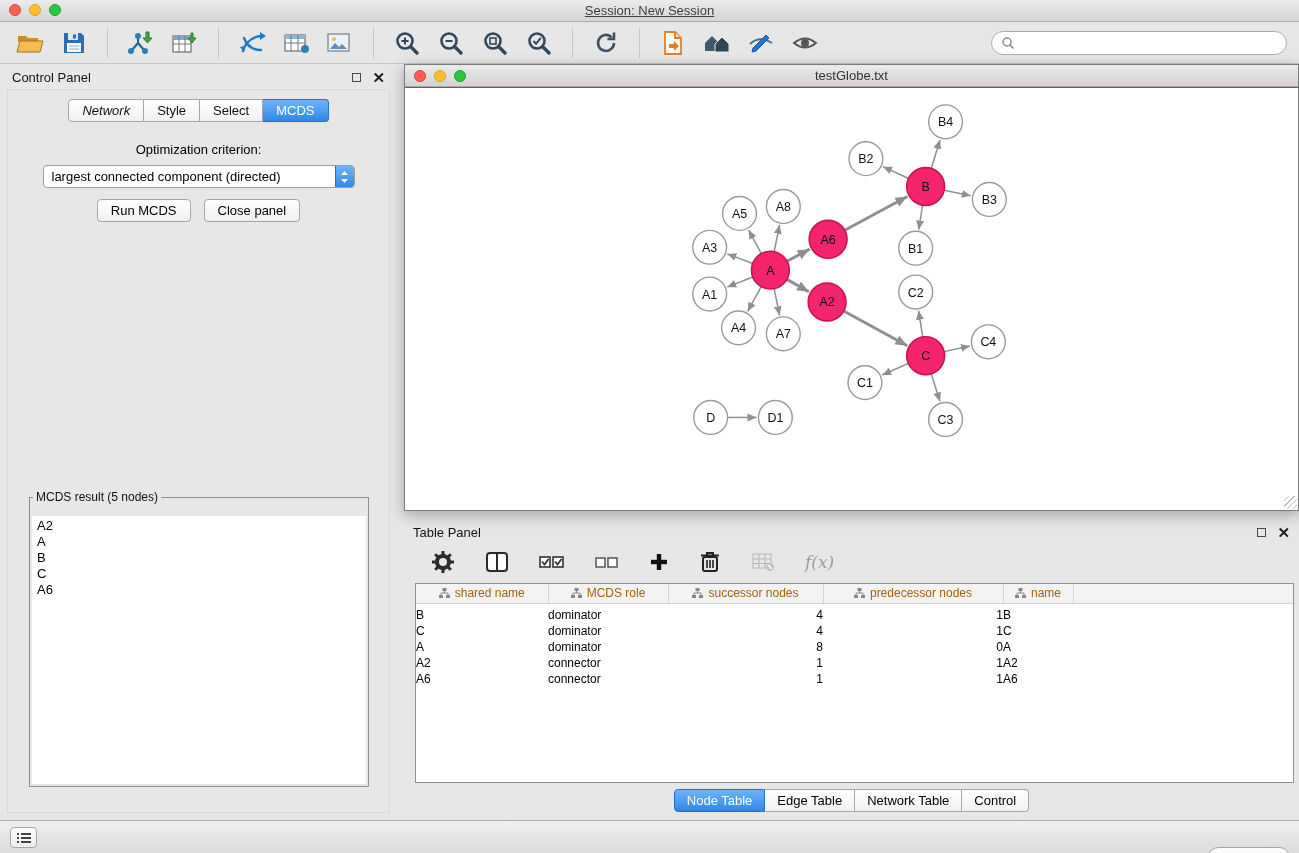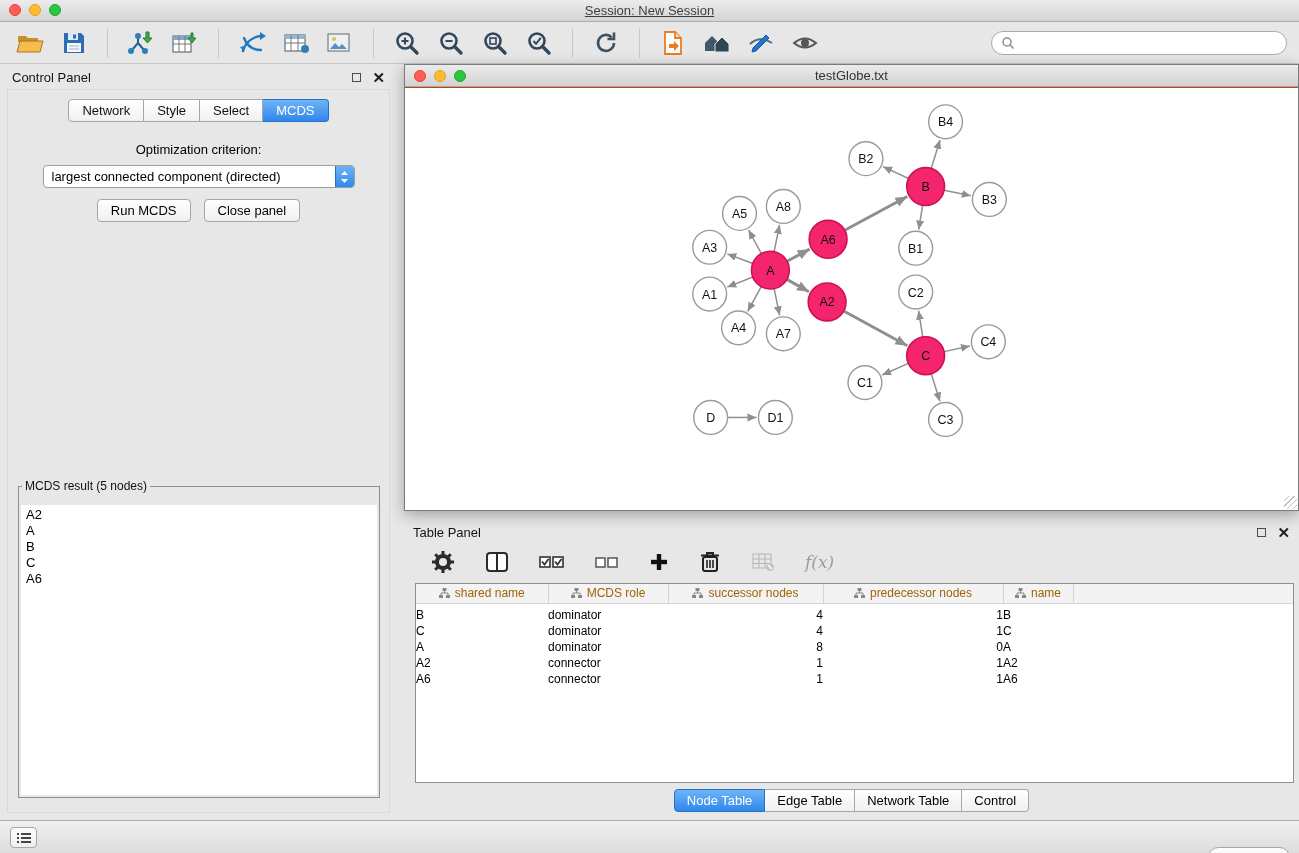--- a/index.html
+++ b/index.html
@@ -24,30 +24,30 @@
 
   
   .control-panel{position:absolute;left:3px;top:66px;width:391px;height:750px;}
   .panel-titlerow{height:22px;display:flex;align-items:center;padding:0 9px;font-size:13px;color:#141414;}
   .panel-winbtns{margin-left:auto;display:flex;gap:11px;align-items:center;}
   .float-btn{width:9px;height:9px;border:1px solid #4A4A4A;display:inline-block;}
   .close-x{font-size:15px;font-weight:bold;color:#1E1E1E;line-height:11px;}
   .cp-body{position:absolute;top:23px;left:4px;right:4px;bottom:3px;border:1px solid #DADADA;background:#E7E7E7;}
   .cp-tabs{display:flex;justify-content:center;margin-top:9px;}
   .seg{font-size:13px;padding:3px 13px;background:linear-gradient(#FFFFFF,#F1F1F1);border:1px solid #A6A6A6;border-left:none;color:#111;}
-  .seg:first-child{border-left:1px solid #A6A6A6;border-radius:4px 0 0 4px;}
+  .seg:first-child{border-left:1px solid #A6A6A6;border-radius:4px 0 0 4px;font-style:italic;}
   .seg:last-child{border-radius:0 4px 4px 0;}
   .seg.active{background:linear-gradient(#6FB5F7,#2E87EA);border-color:#2570C9;color:#fff;}
   .cp-optlabel{text-align:center;margin-top:20px;font-size:13px;color:#000;}
   .cp-combo{width:312px;height:23px;margin:8px auto 8px;background:#fff;border:1px solid #9E9E9E;border-radius:4px;display:flex;align-items:center;font-size:13px;overflow:hidden;}
   .cp-combo .val{flex:1;padding-left:8px;white-space:nowrap;overflow:hidden;color:#000;}
   .combo-stepper{width:19px;height:23px;background:linear-gradient(#6FB5F7,#2E87EA);display:flex;flex-direction:column;align-items:center;justify-content:center;gap:1px;flex:0 0 auto;border-left:1px solid #2570C9;}
   .cp-buttons{display:flex;justify-content:center;gap:13px;margin-top:11px;}
   .btn{height:23px;padding:0 13px;font-size:13px;background:linear-gradient(#FFFFFF,#F0F0F0);border:1px solid #A6A6A6;border-radius:4px;display:flex;align-items:center;color:#000;}
-  .result-fieldset{position:absolute;left:9px;right:8px;top:388px;bottom:13px;border:1px solid #8F8F8F;margin:1px;}
+  .result-fieldset{position:absolute;left:9px;right:8px;top:388px;bottom:13px;border:1px solid #8F8F8F;margin:12px;}
   .result-fieldset legend{font-size:12px;color:#111;padding:0 3px;margin-left:3px;}
   .result-list{position:absolute;left:2px;right:2px;top:12px;bottom:2px;background:#fff;overflow:auto;padding:2px 3px;}
   .result-item{font-size:13px;line-height:16px;padding-left:2px;color:#000;}
 
   
   .net-window{position:absolute;left:404px;top:64px;width:895px;height:447px;border:1px solid #7B7B7B;background:#c2410c;box-shadow:0 4px 14px rgba(0,0,0,0.30);}
   .net-titlebar{height:22px;background:linear-gradient(#EBEBEB,#D3D3D3);border-bottom:1px solid #A9A9A9;position:relative;}
   .net-title{position:absolute;left:0;right:0;top:3px;text-align:center;font-size:13px;color:#333;}
   .net-content{position:absolute;left:0;right:0;top:23px;bottom:0;overflow:hidden;background:#fff;}
   #graph{width:100%;height:100%;display:block;}

